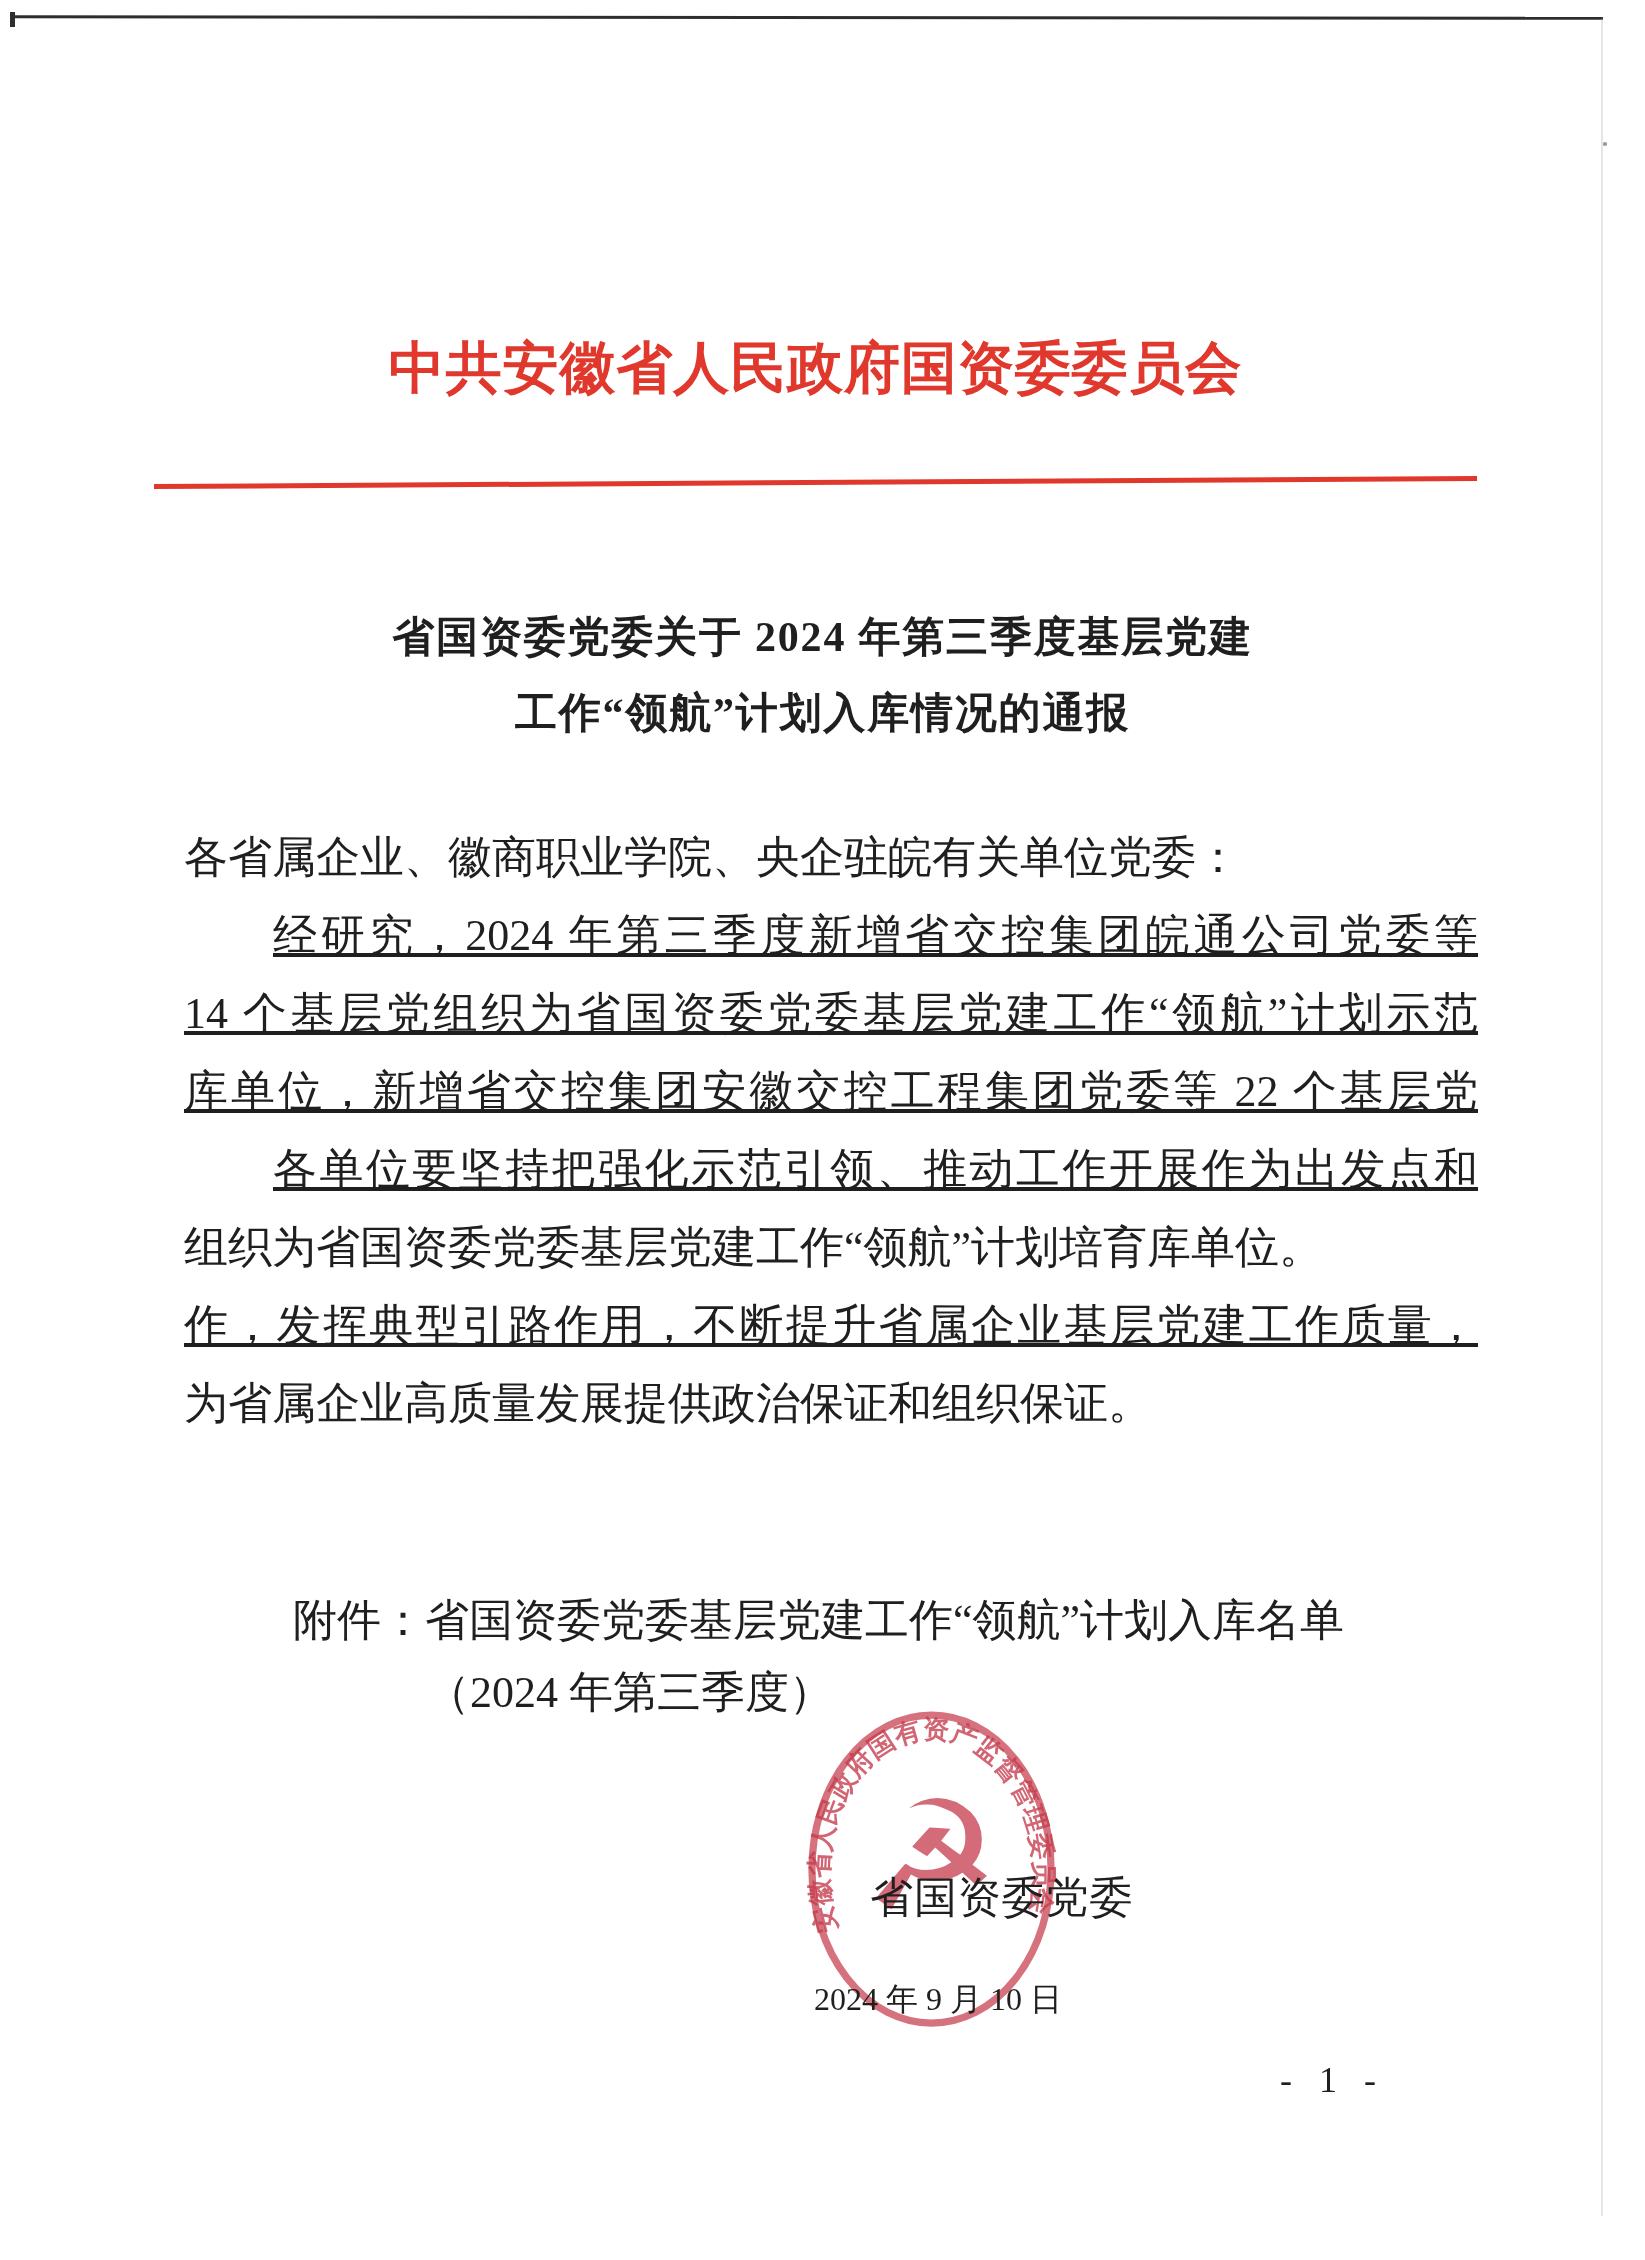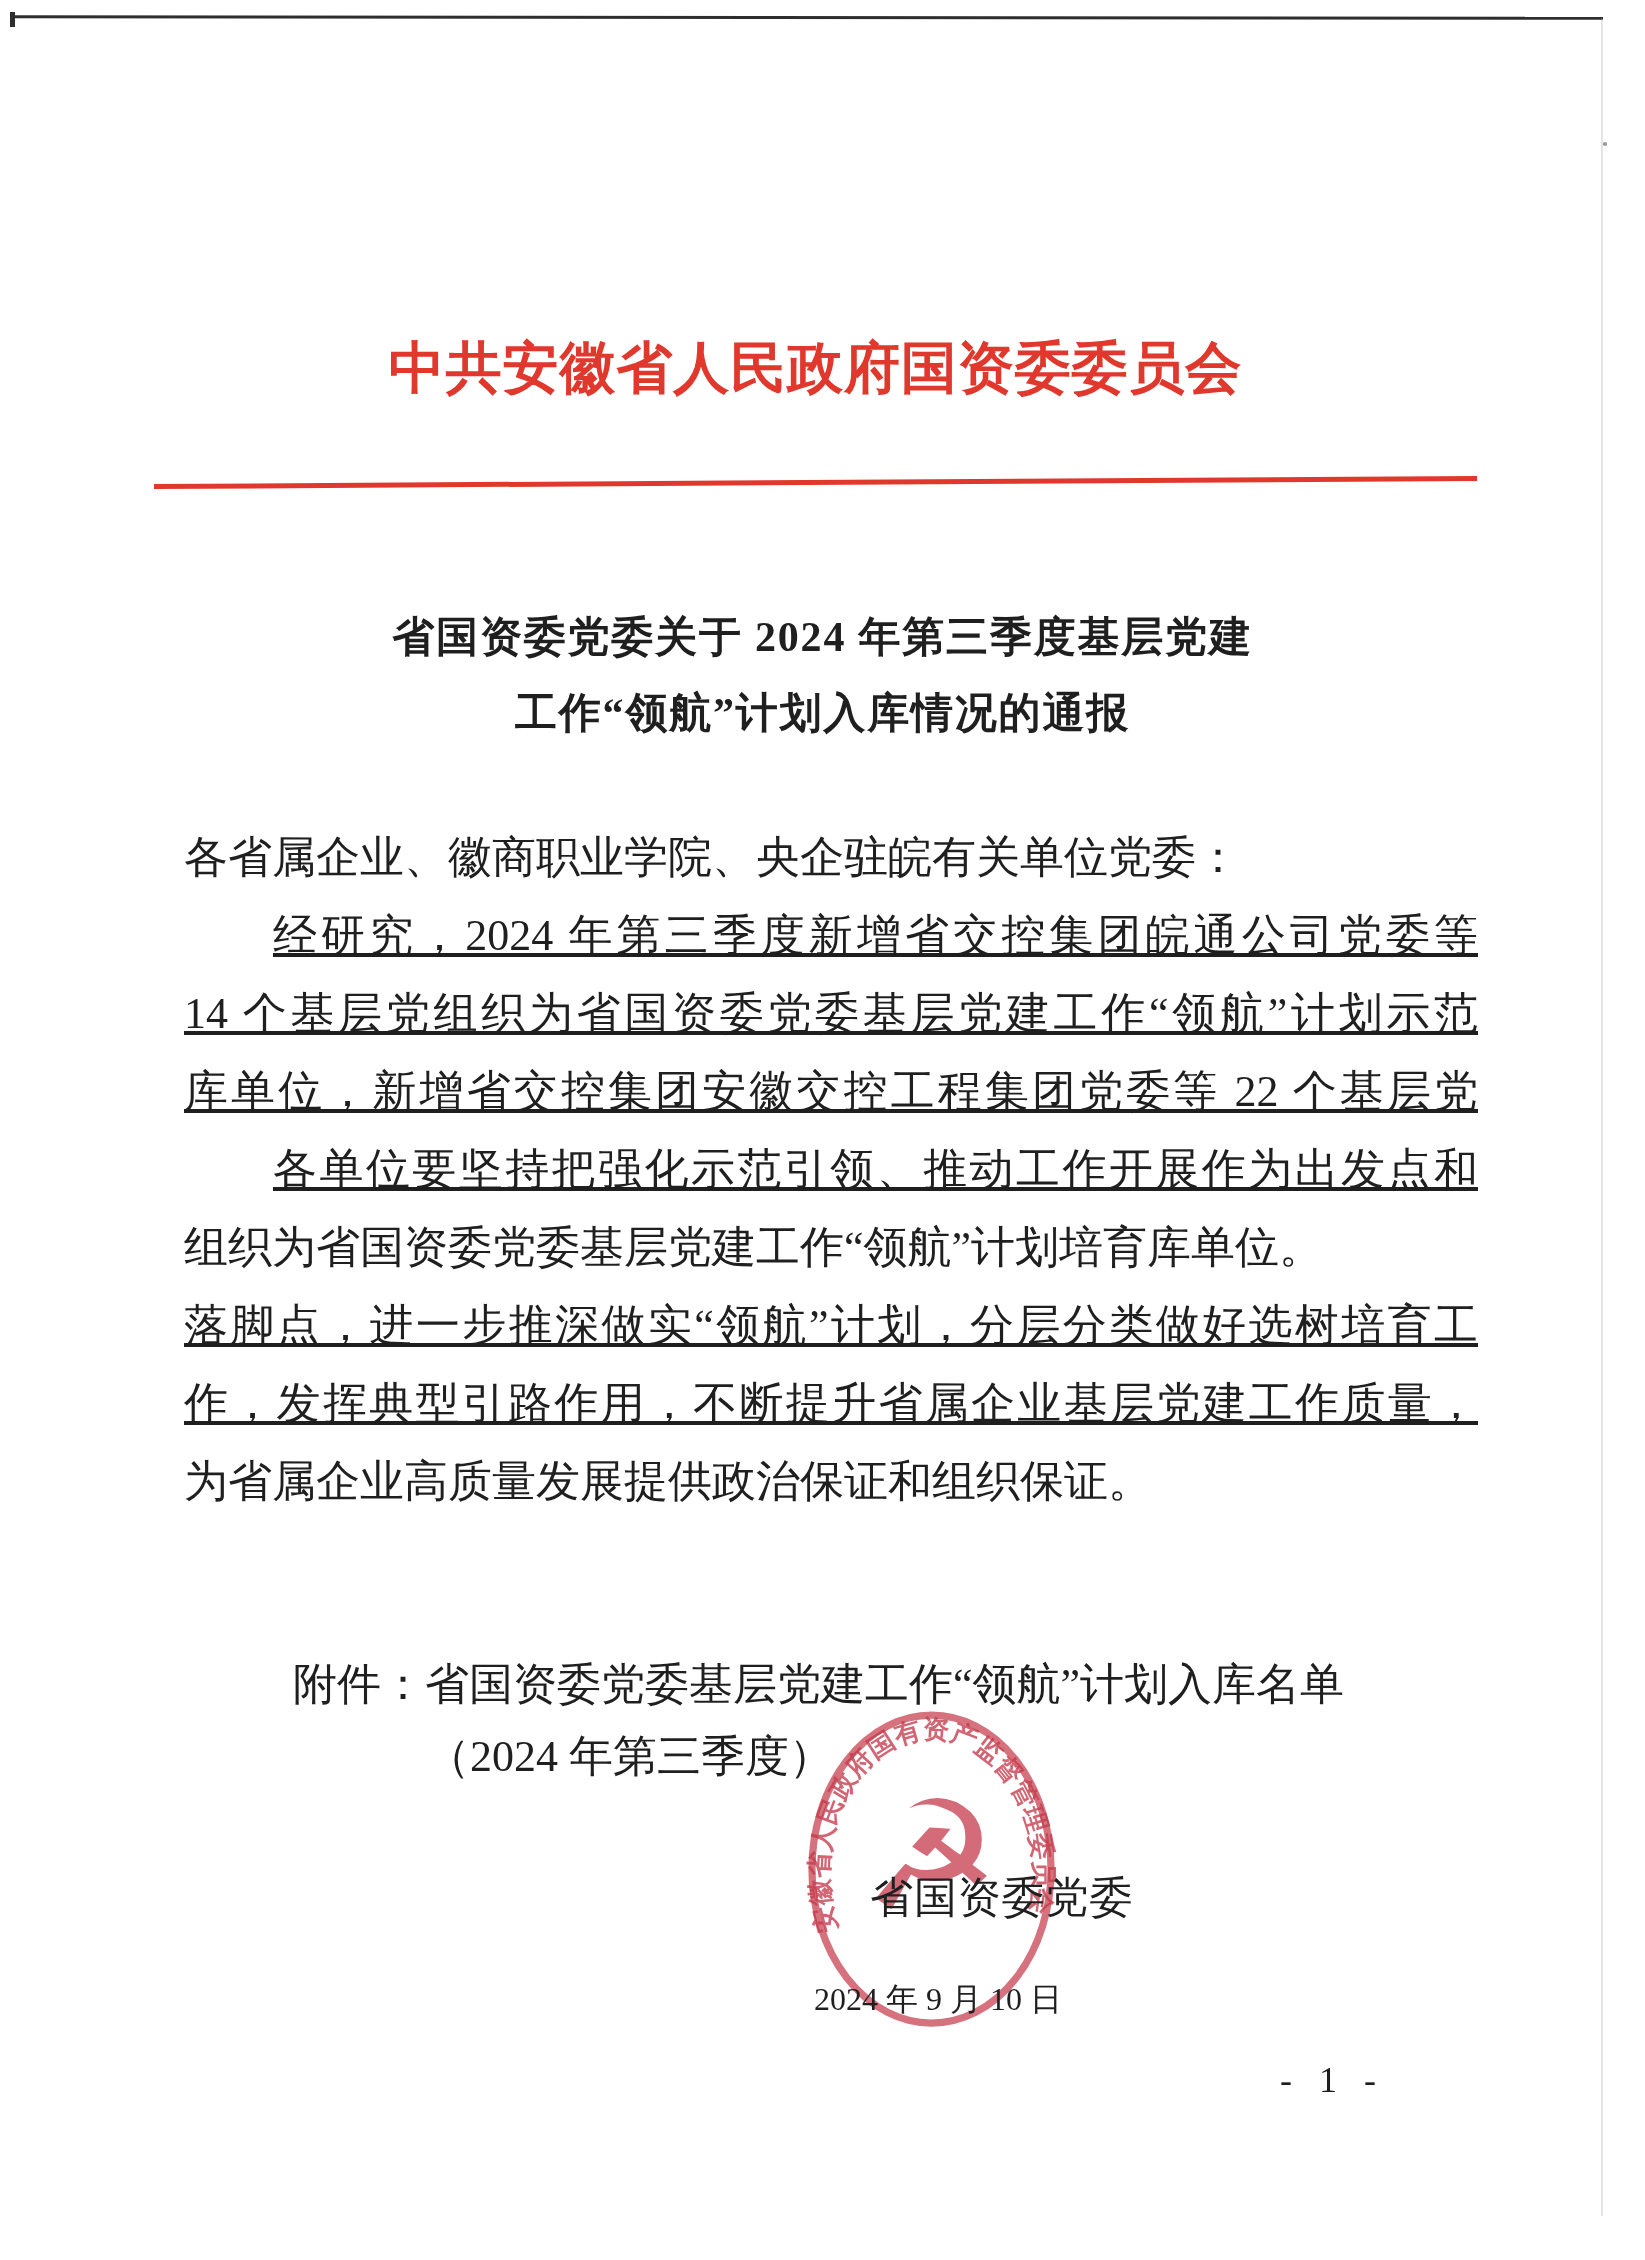--- a/index.html
+++ b/index.html
@@ -40,21 +40,21 @@
   .body-block{
     position:absolute;left:184px;top:819px;width:1294px;
     font-size:44px;line-height:78px;
   }
   .body-line{white-space:nowrap;}
   .body-line.indent{text-indent:89px;}
   .body-line.fill{white-space:normal;text-align:justify;text-align-last:justify;text-decoration:underline;}
 
   
   .attachment-block{
-    position:absolute;left:184px;top:1649px;width:1294px;
+    position:absolute;left:184px;top:1585px;width:1294px;
     font-size:44px;line-height:72px;
   }
   .attachment-l1{padding-left:109px;}
   .attachment-l2{padding-left:242px;}
 
   
   .seal{position:absolute;left:801px;top:1708px;width:261px;height:326px;z-index:1;}
   .seal svg{display:block;}
 
   
@@ -91,21 +91,20 @@
     <div>工作“领航”计划入库情况的通报</div>
   </div>
 
   <div class="body-block">
     <div class="body-line">各省属企业、徽商职业学院、央企驻皖有关单位党委：</div>
     <div class="body-line indent fill">经研究，2024 年第三季度新增省交控集团皖通公司党委等</div>
     <div class="body-line fill">14 个基层党组织为省国资委党委基层党建工作“领航”计划示范</div>
     <div class="body-line fill">库单位，新增省交控集团安徽交控工程集团党委等 22 个基层党</div>
     <div class="body-line indent fill">各单位要坚持把强化示范引领、推动工作开展作为出发点和</div>
     <div class="body-line">组织为省国资委党委基层党建工作“领航”计划培育库单位。</div>
-    <div class="body-line fill">落脚点，进一步推深做实“领航”计划，分层分类做好选树培育工</div>
     <div class="body-line fill">作，发挥典型引路作用，不断提升省属企业基层党建工作质量，</div>
     <div class="body-line">为省属企业高质量发展提供政治保证和组织保证。</div>
   </div>
 
   <div class="attachment-block">
     <div class="attachment-l1">附件：省国资委党委基层党建工作“领航”计划入库名单</div>
     <div class="attachment-l2">（2024 年第三季度）</div>
   </div>
 
   <div class="seal">

